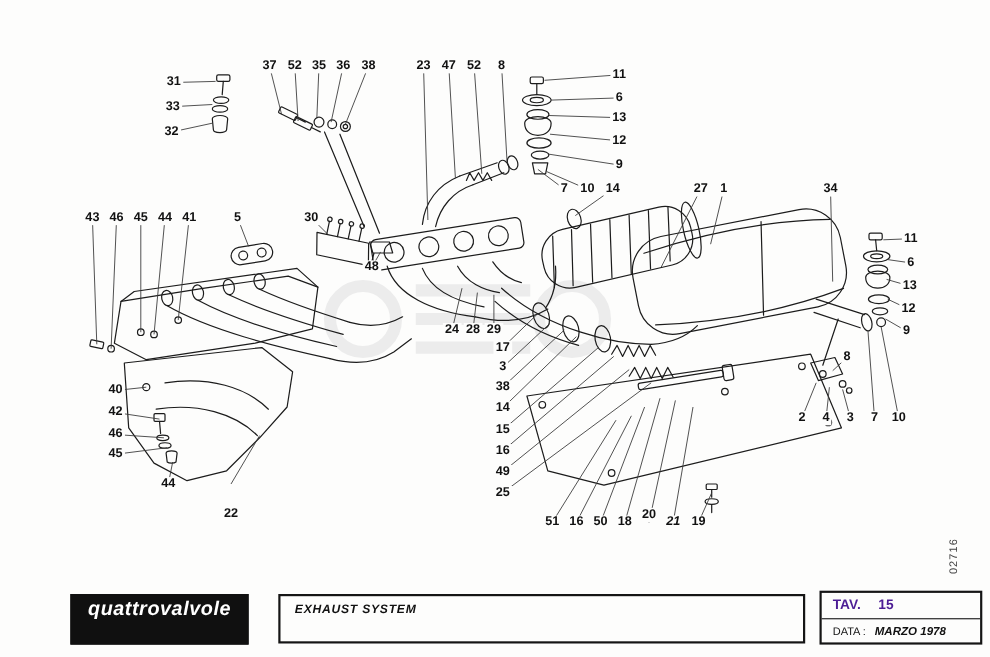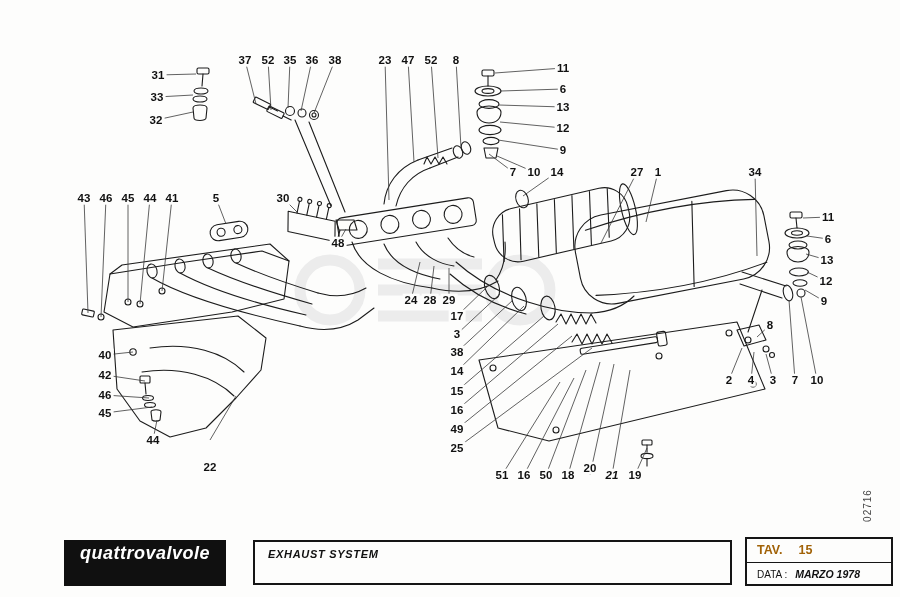--- a/index.html
+++ b/index.html
@@ -34,21 +34,21 @@
   .title-box {
     position:absolute; left:253px; top:540px; width:479px; height:45px;
     border:2px solid #151515; padding:5px 0 0 13px; background:#fdfdfc;
   }
   .title-line { font-size:11px; font-weight:bold; font-style:italic; letter-spacing:0.7px; color:#111; line-height:15px; }
 
   .tav-box {
     position:absolute; left:745px; top:537px; width:148px; height:49px;
     border:2px solid #151515; background:#fdfdfc;
   }
-  .tav-row { height:24px; padding:4px 10px 0; font-size:12.5px; font-weight:bold; color:#a16207; border-bottom:1.5px solid #151515; }
+  .tav-row { height:24px; padding:4px 10px 0; font-size:12.5px; font-weight:bold; color:#4c1d95; border-bottom:1.5px solid #151515; }
   .tav-number { margin-left:16px; }
   .data-row { padding:5px 10px 0; font-size:10px; color:#111; }
   .data-value { font-weight:bold; font-style:italic; margin-left:8px; font-size:10.5px; }
 </style>
 </head>
 <body>
 
 <div class="page">
 
   <svg class="diagram" width="900" height="597" viewBox="0 0 900 597">

